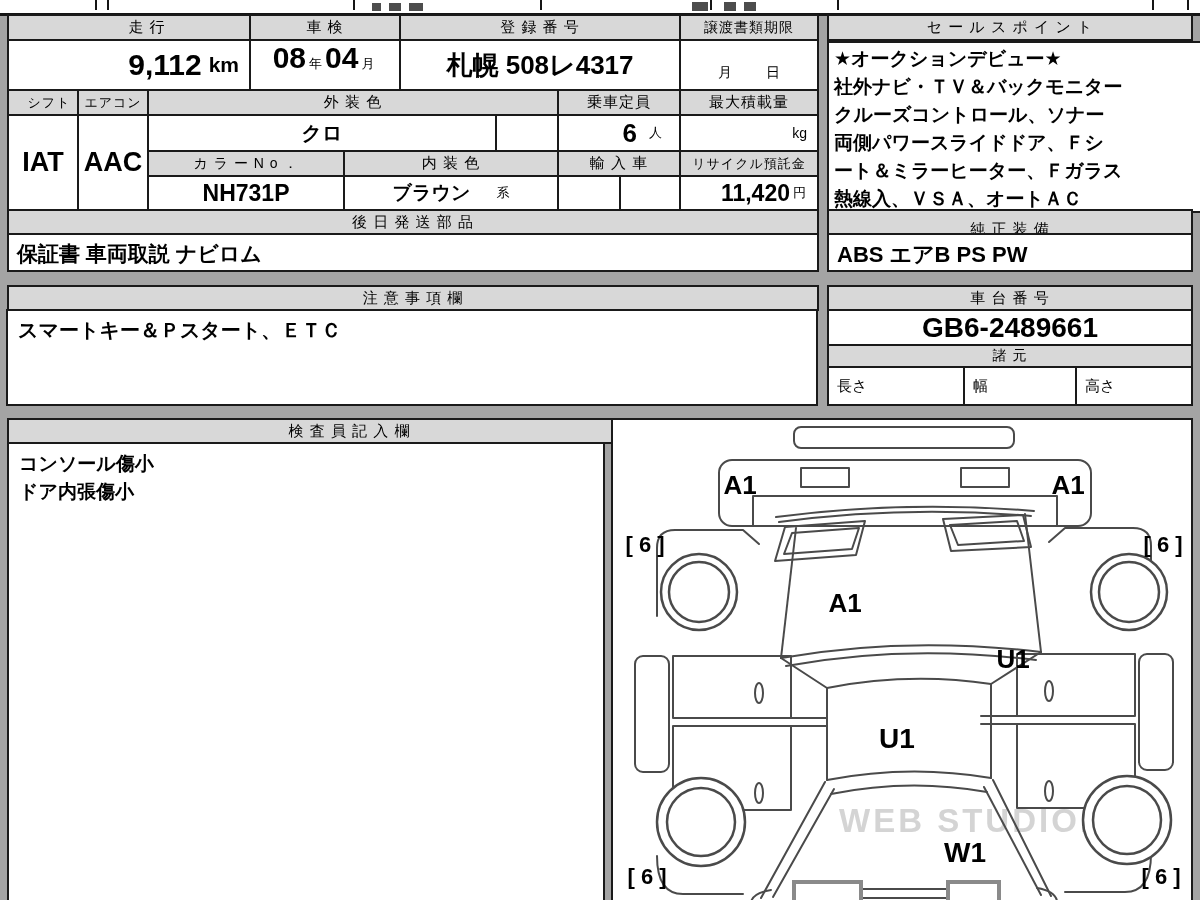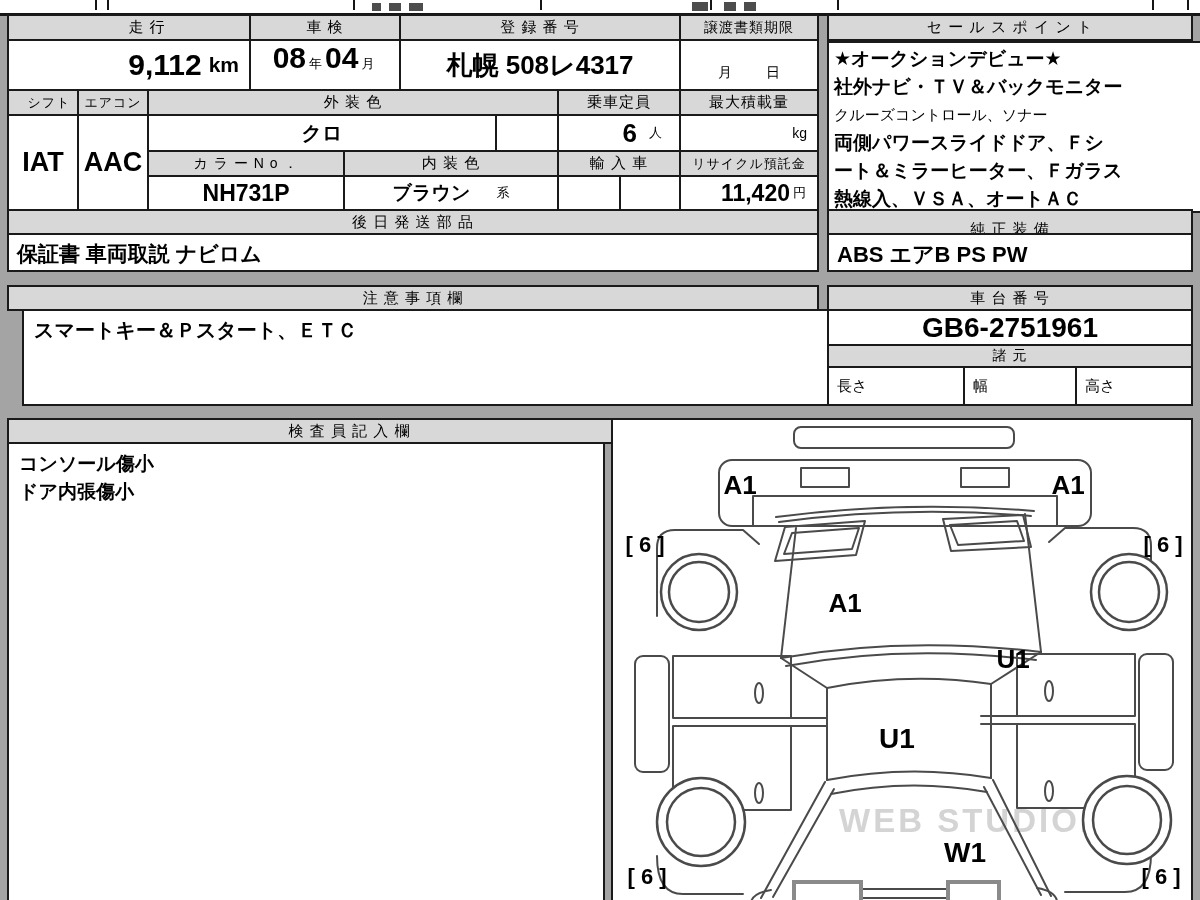--- a/index.html
+++ b/index.html
@@ -99,33 +99,33 @@
     <span class="unit">円</span>
   </div>
 
   <div class="cell hdr" style="left:7px;top:209px;width:812px;height:26px">後 日 発 送 部 品</div>
   <div class="cell val val-left" style="left:7px;top:233px;width:812px;height:39px;font-size:21px;padding:5px 8px">保証書 車両取説 ナビロム</div>
 
   <div class="cell hdr" style="left:827px;top:14px;width:366px;height:27px">セ ー ル ス ポ イ ン ト</div>
   <div class="cell" style="left:827px;top:41px;width:375px;height:172px;padding:2px 5px;box-sizing:border-box">
     <div style="font-size:19px;font-weight:bold;line-height:28px">★オークションデビュー★</div>
     <div style="font-size:19px;font-weight:bold;line-height:28px">社外ナビ・ＴＶ＆バックモニター</div>
-    <div style="font-size:15px;font-weight:normal;line-height:28px">クルーズコントロール、ソナー</div>
+    <div style="font-size:19px;font-weight:bold;line-height:28px">クルーズコントロール、ソナー</div>
     <div style="font-size:19px;font-weight:bold;line-height:28px">両側パワースライドドア、Ｆシ</div>
     <div style="font-size:19px;font-weight:bold;line-height:28px">ート＆ミラーヒーター、Ｆガラス</div>
     <div style="font-size:19px;font-weight:bold;line-height:28px">熱線入、ＶＳＡ、オートＡＣ</div>
   </div>
   <div class="cell hdr" style="left:827px;top:209px;width:366px;height:41px">純 正 装 備</div>
   <div class="cell val val-left" style="left:827px;top:233px;width:366px;height:39px;font-size:22px;padding:5px 8px">ABS エアB PS PW</div>
 
   <div class="cell hdr" style="left:7px;top:285px;width:812px;height:26px">注 意 事 項 欄</div>
-  <div class="cell val val-left" style="left:22px;top:309px;width:812px;height:97px;font-size:20px;padding:6px 10px">スマートキー＆Ｐスタート、ＥＴＣ</div>
+  <div class="cell val val-left" style="left:6px;top:309px;width:812px;height:97px;font-size:20px;padding:6px 10px">スマートキー＆Ｐスタート、ＥＴＣ</div>
 
   <div class="cell hdr" style="left:827px;top:285px;width:366px;height:26px">車 台 番 号</div>
-  <div class="cell val" style="left:827px;top:309px;width:366px;height:37px;font-size:28px">GB6-2751961</div>
+  <div class="cell val" style="left:827px;top:309px;width:366px;height:37px;font-size:28px">GB6-2489661</div>
   <div class="cell hdr" style="left:827px;top:344px;width:366px;height:24px;font-size:14px">諸 元</div>
   <div class="cell speclbl" style="left:827px;top:366px;width:138px;height:40px">長さ</div>
   <div class="cell speclbl" style="left:963px;top:366px;width:114px;height:40px">幅</div>
   <div class="cell speclbl" style="left:1075px;top:366px;width:118px;height:40px">高さ</div>
 
   <div class="cell hdr" style="left:7px;top:418px;width:685px;height:26px">検 査 員 記 入 欄</div>
   <div class="cell" style="left:7px;top:442px;width:598px;height:465px;padding:6px 10px;box-sizing:border-box">
     <div style="font-size:19px;font-weight:bold;line-height:28px">コンソール傷小</div>
     <div style="font-size:19px;font-weight:bold;line-height:28px">ドア内張傷小</div>
   </div>

